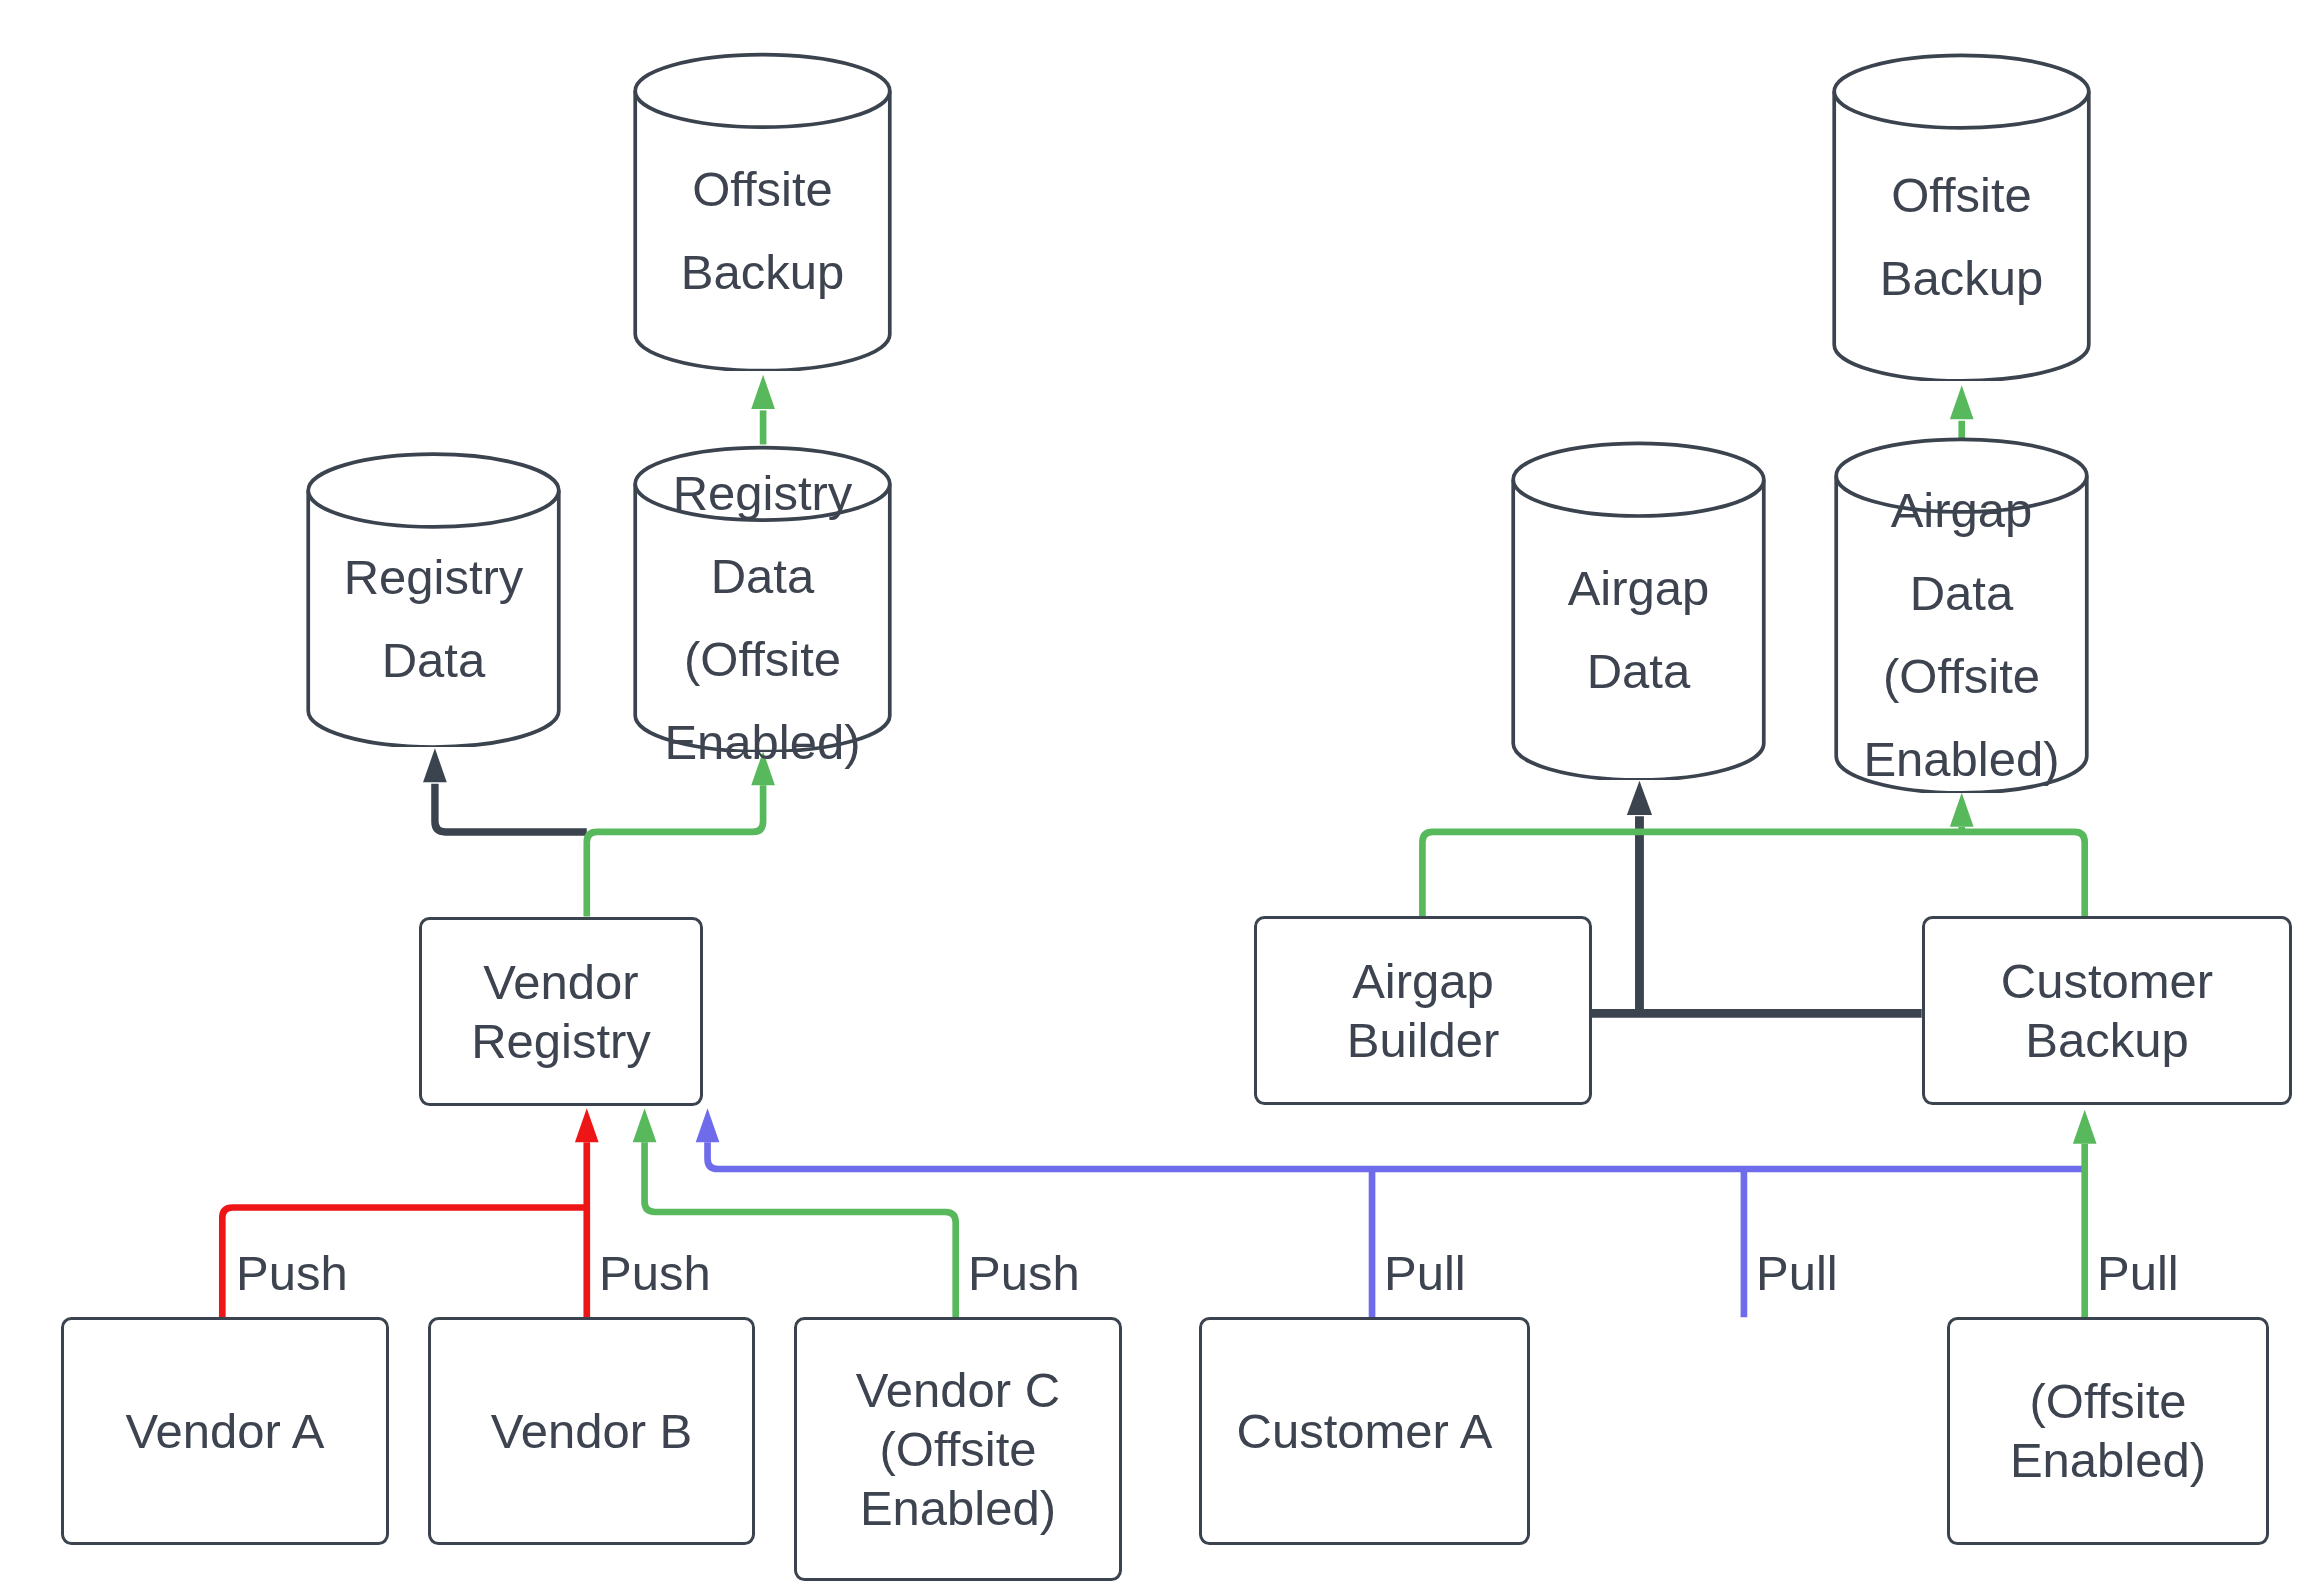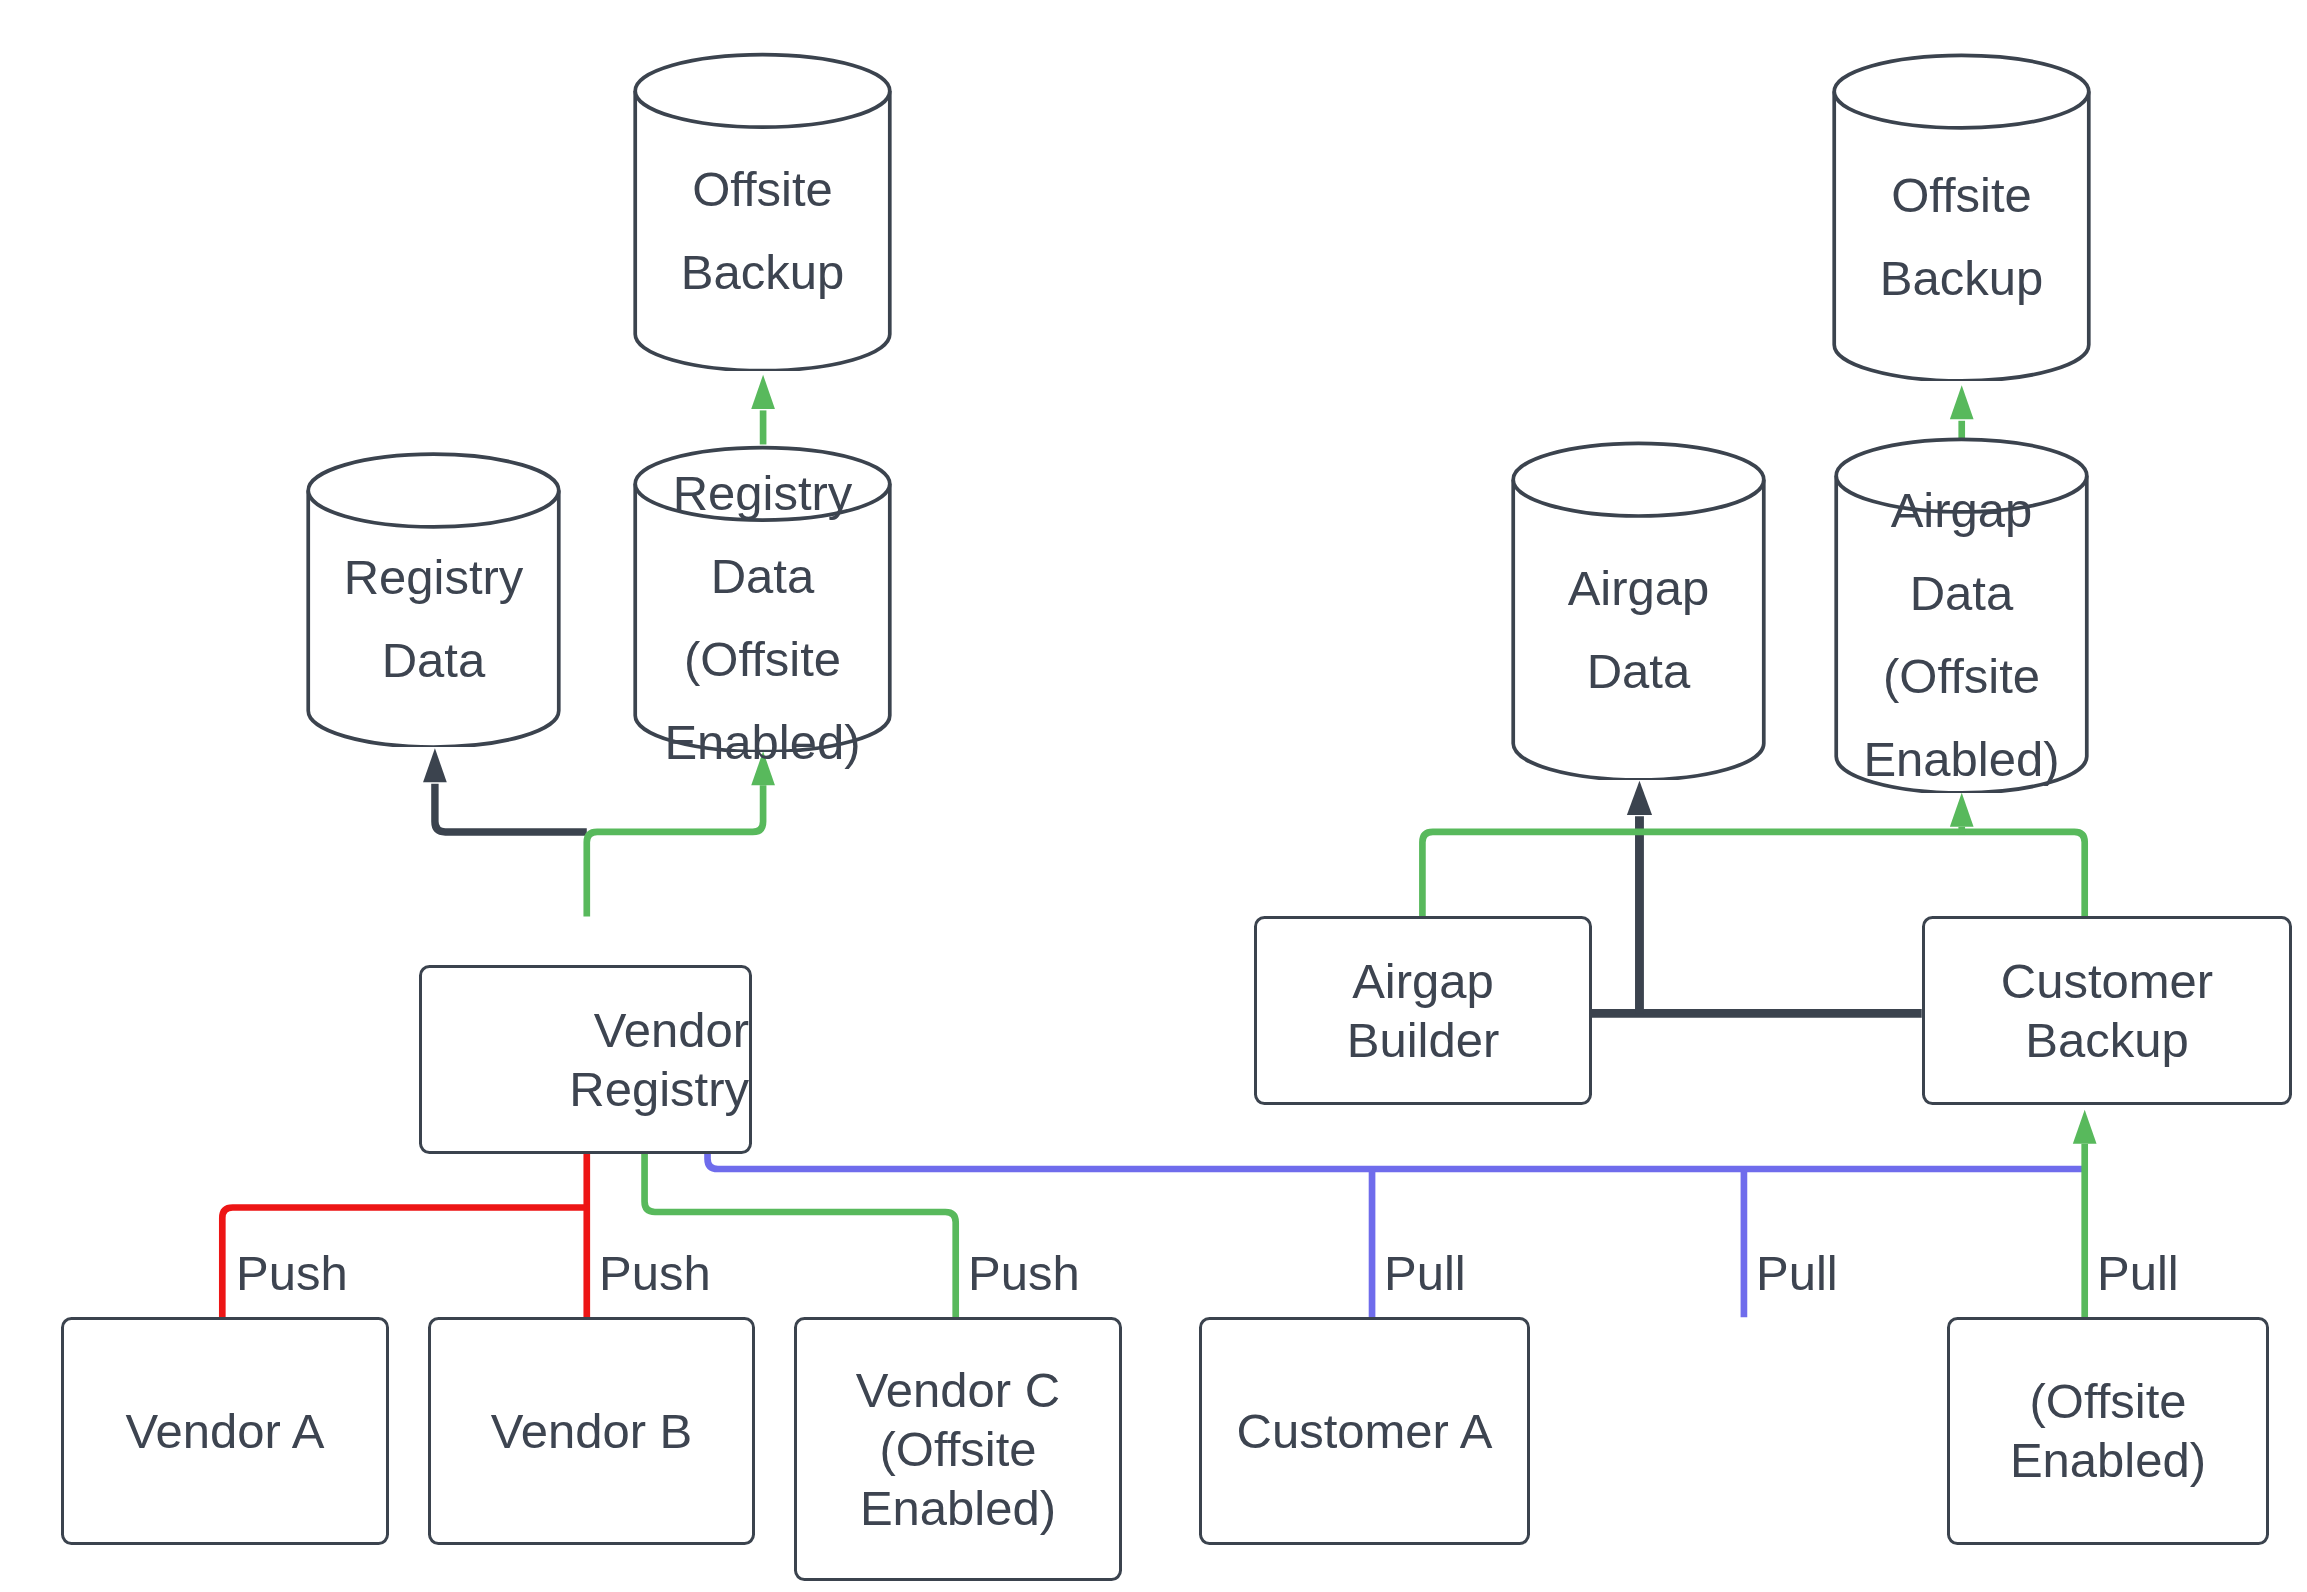--- a/index.html
+++ b/index.html
@@ -155,21 +155,21 @@
       <ellipse cx="172" cy="52" rx="169" ry="49" fill="#ffffff" stroke-width="5" stroke="#3b434e"></ellipse>
     </svg>
     <div class="lbl">
       <span class="line">Airgap</span>
       <span class="line">Data</span>
       <span class="line">(Offsite</span>
       <span class="line">Enabled)</span>
     </div>
   </div>
 
-  <div class="node box" style="left:419px;top:965px;width:333px;height:189px;align-items:flex-end;">
+  <div class="node box" style="left:419px;top:917px;width:284px;height:189px;">
     <span class="line">Vendor</span>
     <span class="line">Registry</span>
   </div>
 
   <div class="node box" style="left:1254px;top:916px;width:338px;height:189px;">
     <span class="line">Airgap</span>
     <span class="line">Builder</span>
   </div>
 
   <div class="node box" style="left:1922px;top:916px;width:370px;height:189px;">

